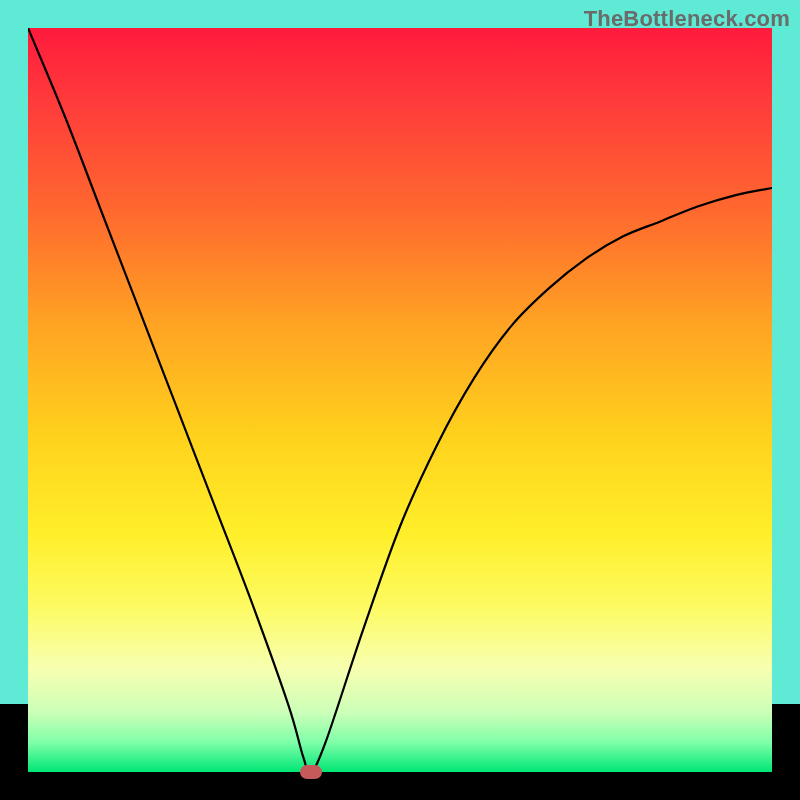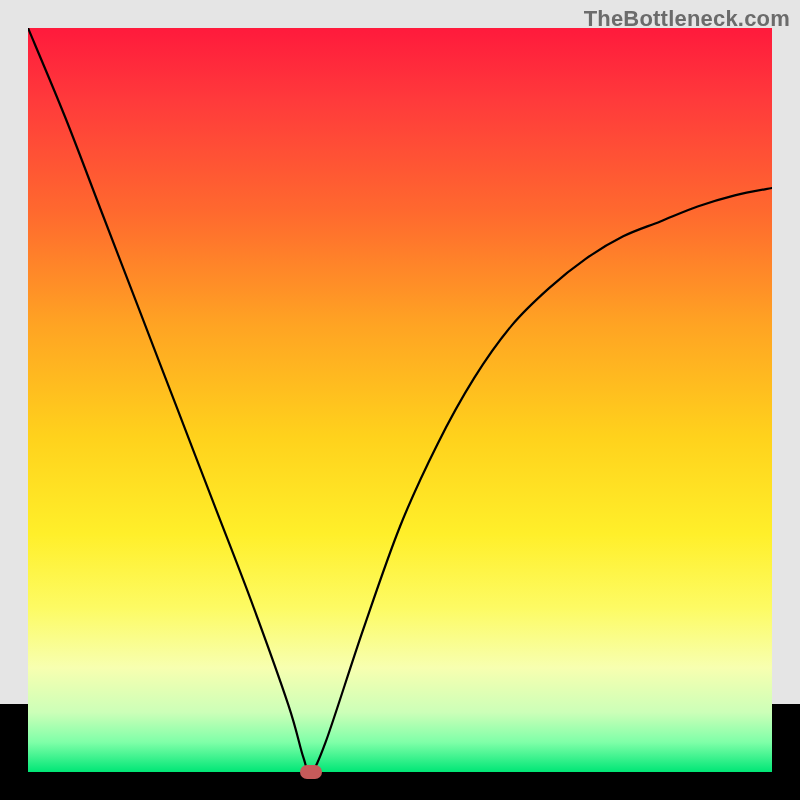--- a/index.html
+++ b/index.html
@@ -1,21 +1,21 @@
 <!DOCTYPE html>
 <html><head>
 <meta charset="utf-8">
 <style>
   * { margin: 0; padding: 0; box-sizing: border-box; }
   html, body { width: 800px; height: 800px; overflow: hidden; background: #000; }
   .frame {
     position: relative;
     width: 800px;
     height: 704px;
-    background: #e5e5e5;
+    background: #5eead4;
   }
   .plot-area {
     position: absolute;
     left: 28px;
     top: 28px;
     width: 744px;
     height: 744px;
     background: linear-gradient(to bottom,
       #ff1a3c 0%,
       #ff3b3b 10%,

